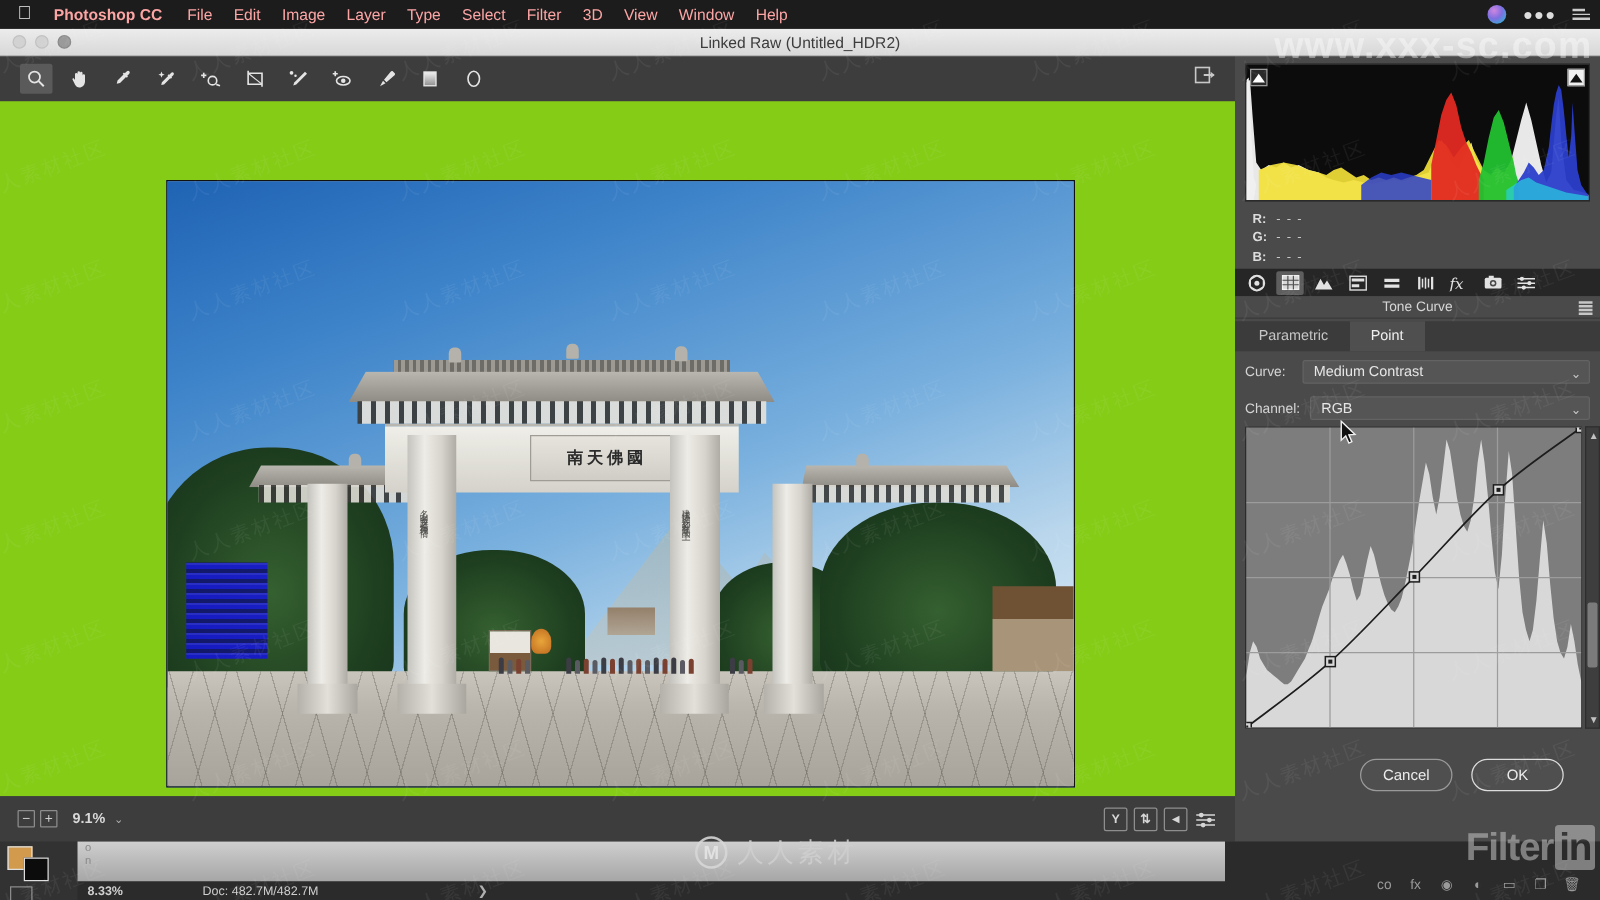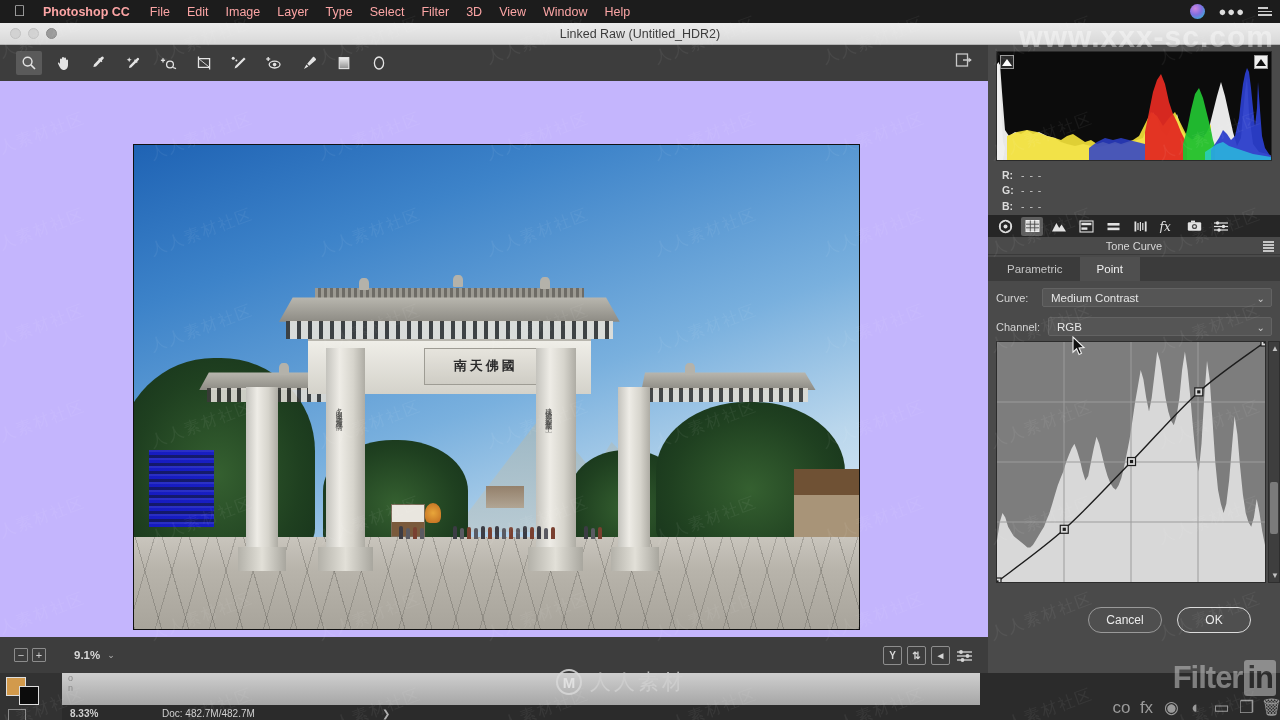--- a/index.html
+++ b/index.html
@@ -68,21 +68,21 @@
     width:26px;height:24px; display:flex;align-items:center;justify-content:center;
     border-radius:2px;
   }
   .tb-btn.sel{ background:#5a5a5a; }
   .tb-btn svg{ display:block; }
   #fullscreen-btn{ position:absolute; right:14px; top:6px; }
 
   
   #preview-area{
     position:absolute; left:0; top:36px; width:988px; height:556px;
-    background:#c4b5fd;
+    background:#84cc16;
   }
   #photo{
     position:absolute; left:133px; top:63px; width:727px; height:486px;
     border:1px solid #111;
     overflow:hidden; background:#6c9dd0;
   }
   
   .sky{
     position:absolute; inset:0;
     background:linear-gradient(160deg,#1f63b4 0%, #3d83c9 22%, #79b0de 52%, #b9d6ec 72%, #d8e8f4 88%, #e7f0f7 100%);
@@ -213,21 +213,21 @@
   
   #preview-bottom{
     position:absolute; left:0; top:592px; width:988px; height:36px;
     background:#3d3d3d; display:flex; align-items:center; padding:0 14px;
   }
   .zbtn{
     width:14px;height:14px;border:1px solid #8c8c8c;color:#cfcfcf;
     display:flex;align-items:center;justify-content:center;font-size:11px;
     line-height:1; margin-right:4px; border-radius:1px;
   }
-  #zoom-value{ color:#d8d8d8; font-size:11.5px; margin:0 7px 0 24px; font-weight:bold;}
+  #zoom-value{ color:#d8d8d8; font-size:11.5px; margin:0 7px 0 8px; font-weight:bold;}
   #zoom-caret{ color:#b4b4b4; font-size:9px;}
   #preview-bottom-right{ margin-left:auto; display:flex; gap:5px; align-items:center;}
   .pb-ico{
     width:19px;height:19px;border:1px solid #8e8e8e;border-radius:2px;
     display:flex;align-items:center;justify-content:center; color:#d6d6d6;
     font-size:10px; font-weight:bold;
   }
   .pb-ico.noborder{ border:none; }
 
   
@@ -365,22 +365,22 @@
   }
   #ps-leftcol div{ padding-left:6px; }
   #ps-status{
     position:absolute; left:62px; top:33px; width:700px; height:14px;
     display:flex; align-items:center; color:#cfcfcf; font-size:10px; gap:0;
   }
   #status-zoom{ width:100px; padding-left:8px; font-weight:bold;}
   #status-doc{ width:220px; }
   #status-caret{ color:#b0b0b0; }
   #ps-layerico{
-    position:absolute; right:2px; top:28px; display:flex; gap:12px;
-    align-items:flex-end; color:#9a9a9a; font-size:17px;
+    position:absolute; right:16px; top:28px; display:flex; gap:12px;
+    align-items:flex-end; color:#9a9a9a; font-size:11px;
   }
   .lico{ width:13px;height:13px; display:flex;align-items:center;justify-content:center;}
 
   
   .wm{ position:absolute; pointer-events:none; z-index:50; }
   #wm-top{
     right:6px; top:20px; font-size:30px; font-weight:bold; color:#ffffff;
     opacity:.40; letter-spacing:1px; font-family:"Liberation Sans",sans-serif;
   }
   #wm-center{

